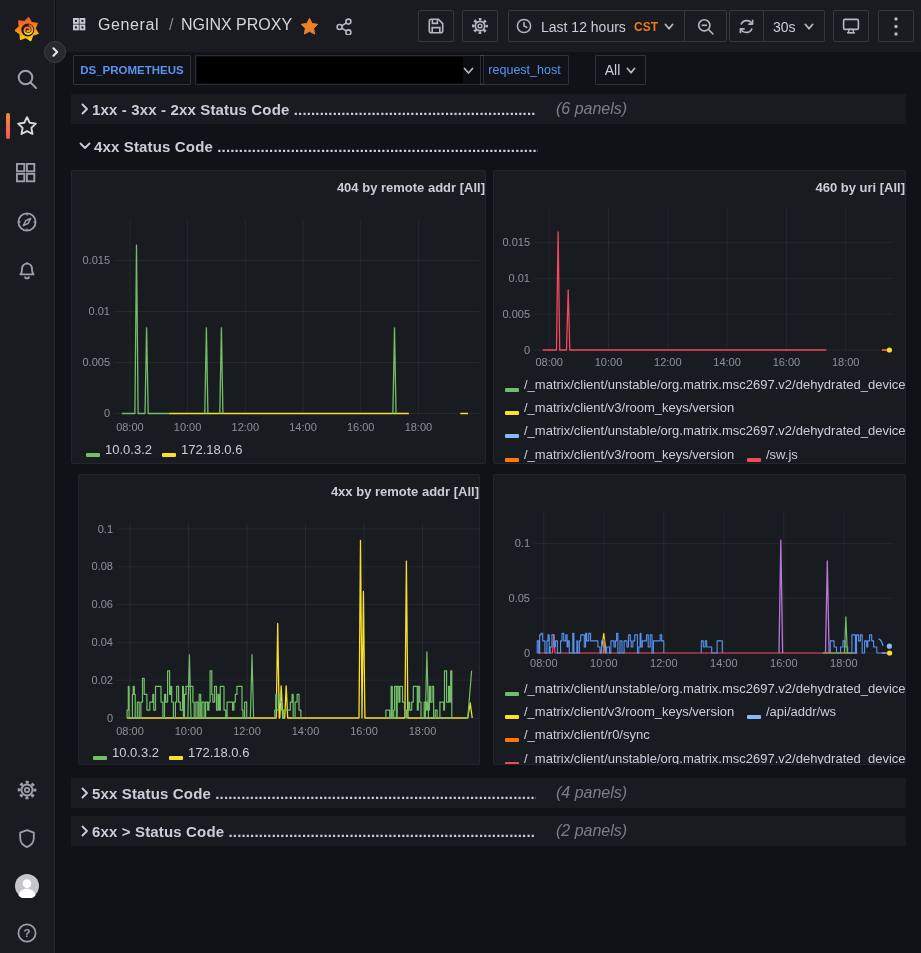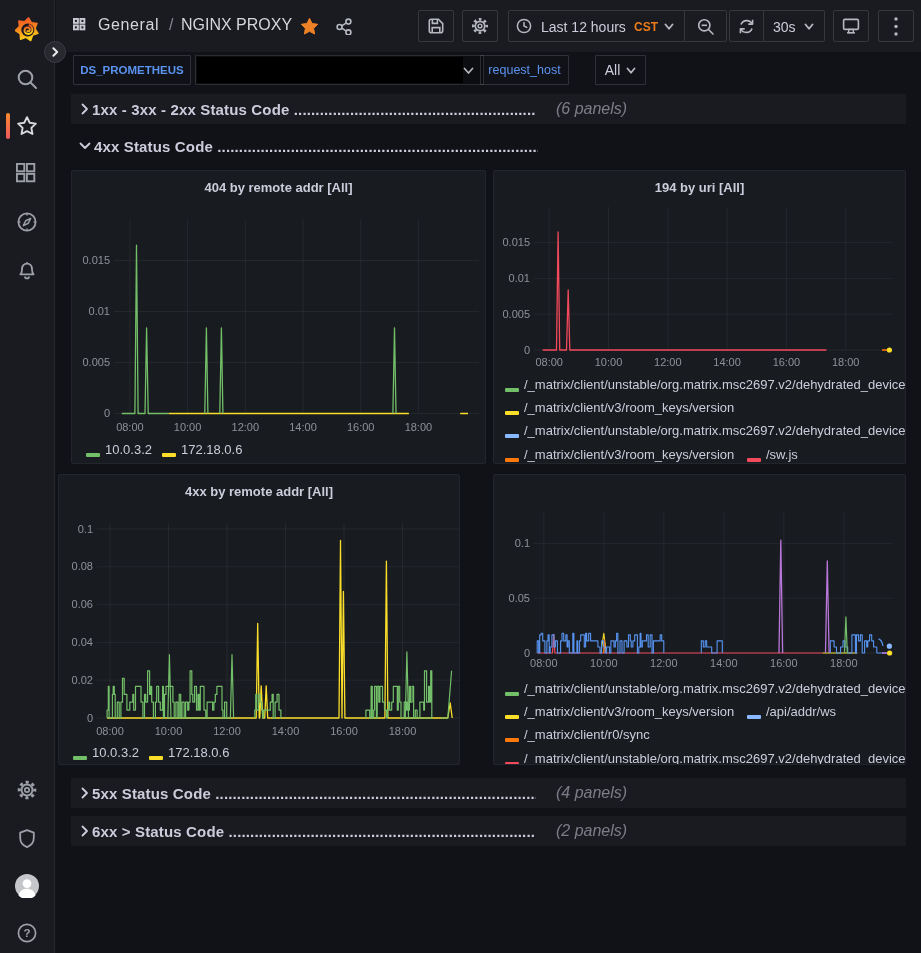--- a/index.html
+++ b/index.html
@@ -2,21 +2,21 @@
 <html><head><meta charset="utf-8"><style>
 *{margin:0;padding:0;box-sizing:border-box}
 html,body{width:921px;height:953px;background:#111217;font-family:"Liberation Sans",sans-serif;overflow:hidden}
 .abs{position:absolute}
 #page{position:relative;width:921px;height:953px;background:#111217}
 #sidebar{position:absolute;left:0;top:0;width:55px;height:953px;background:#1a1b20;border-right:1px solid #26282e}
 #navbar{position:absolute;left:56px;top:0;width:865px;height:52px;background:#1a1b20}
 .sideicon{position:absolute;left:16px}
 .tbtn{position:absolute;top:10px;height:32px;border:1px solid rgba(204,204,220,0.16);border-radius:2px;display:flex;align-items:center;justify-content:center}
 .panel{position:absolute;background:#181b1f;border:1px solid #22252b;border-radius:2px;overflow:hidden}
-.ptitle{position:absolute;left:0;right:0;top:9px;text-align:center;font-size:13px;font-weight:bold;color:#ccccdc}
+.ptitle{position:absolute;left:0;right:0;top:9px;text-align:right;font-size:13px;font-weight:bold;color:#ccccdc}
 .litem{position:absolute;display:flex;align-items:flex-end;white-space:nowrap;font-size:13px;color:#ccccdc;line-height:14px}
 .sw{display:inline-block;width:14px;height:4px;border-radius:1px;margin-right:5px;flex:none}
 .rowhdr{position:absolute;left:71px;width:835px;height:30px;background:#191b20;display:flex;align-items:center}
 .rowtitle{font-size:15px;letter-spacing:0.15px;font-weight:bold;color:#ccccdc;white-space:nowrap;overflow:hidden}
 .rowcount{position:absolute;font-size:16px;font-style:italic;color:rgba(204,204,220,0.55);white-space:nowrap}
 .vbox{position:absolute;top:55px;height:30px;border:1px solid rgba(204,204,220,0.17);border-radius:1px;display:flex;align-items:center;justify-content:center}
 </style></head><body>
 <div id="page">
 <div class="rowhdr" style="top:94px">
       <svg width="8" height="12" viewBox="0 0 8 12" style="margin:0 3px 0 10px">
@@ -64,21 +64,21 @@
       <div class="litem" style="left:14px;top:272px">
         <span class="sw" style="background:#73BF69"></span>
         <span>10.0.3.2</span>
       </div>
       <div class="litem" style="left:90px;top:272px">
         <span class="sw" style="background:#FADE2A"></span>
         <span>172.18.0.6</span>
       </div>
     </div>
     <div class="panel" style="left:493px;top:170px;width:413px;height:294px">
-      <div class="ptitle">194 by uri [All]</div>
+      <div class="ptitle">460 by uri [All]</div>
       <svg width="413" height="294" viewBox="0 0 413 294" style="position:absolute;left:0;top:0">
         <line x1="40" y1="179.0" x2="399" y2="179.0" stroke="rgba(204,204,220,0.07)" stroke-width="1"></line>
         <text x="36" y="182.5" text-anchor="end" font-size="11" fill="rgba(204,204,220,0.65)">0</text>
         <line x1="40" y1="143.2" x2="399" y2="143.2" stroke="rgba(204,204,220,0.07)" stroke-width="1"></line>
         <text x="36" y="146.7" text-anchor="end" font-size="11" fill="rgba(204,204,220,0.65)">0.005</text>
         <line x1="40" y1="107.4" x2="399" y2="107.4" stroke="rgba(204,204,220,0.07)" stroke-width="1"></line>
         <text x="36" y="110.9" text-anchor="end" font-size="11" fill="rgba(204,204,220,0.65)">0.01</text>
         <line x1="40" y1="71.6" x2="399" y2="71.6" stroke="rgba(204,204,220,0.07)" stroke-width="1"></line>
         <text x="36" y="75.1" text-anchor="end" font-size="11" fill="rgba(204,204,220,0.65)">0.015</text>
         <line x1="55.2" y1="36" x2="55.2" y2="179" stroke="rgba(204,204,220,0.07)" stroke-width="1"></line>
@@ -111,21 +111,21 @@
       </div>
       <div class="litem" style="left:11px;top:277px">
         <span class="sw" style="background:#FF780A"></span>
         <span>/_matrix/client/v3/room_keys/version</span>
       </div>
       <div class="litem" style="left:253px;top:277px">
         <span class="sw" style="background:#F2495C"></span>
         <span>/sw.js</span>
       </div>
     </div>
-    <div class="panel" style="left:58px;top:474px;width:402px;height:291px">
+    <div class="panel" style="left:78px;top:474px;width:402px;height:291px">
       <div class="ptitle">4xx by remote addr [All]</div>
       <svg width="415" height="291" viewBox="0 0 415 291" style="position:absolute;left:0;top:0">
         <line x1="38" y1="243.0" x2="407" y2="243.0" stroke="rgba(204,204,220,0.07)" stroke-width="1"></line>
         <text x="34" y="246.5" text-anchor="end" font-size="11" fill="rgba(204,204,220,0.65)">0</text>
         <line x1="38" y1="205.2" x2="407" y2="205.2" stroke="rgba(204,204,220,0.07)" stroke-width="1"></line>
         <text x="34" y="208.7" text-anchor="end" font-size="11" fill="rgba(204,204,220,0.65)">0.02</text>
         <line x1="38" y1="167.4" x2="407" y2="167.4" stroke="rgba(204,204,220,0.07)" stroke-width="1"></line>
         <text x="34" y="170.9" text-anchor="end" font-size="11" fill="rgba(204,204,220,0.65)">0.04</text>
         <line x1="38" y1="129.6" x2="407" y2="129.6" stroke="rgba(204,204,220,0.07)" stroke-width="1"></line>
         <text x="34" y="133.1" text-anchor="end" font-size="11" fill="rgba(204,204,220,0.65)">0.06</text>

